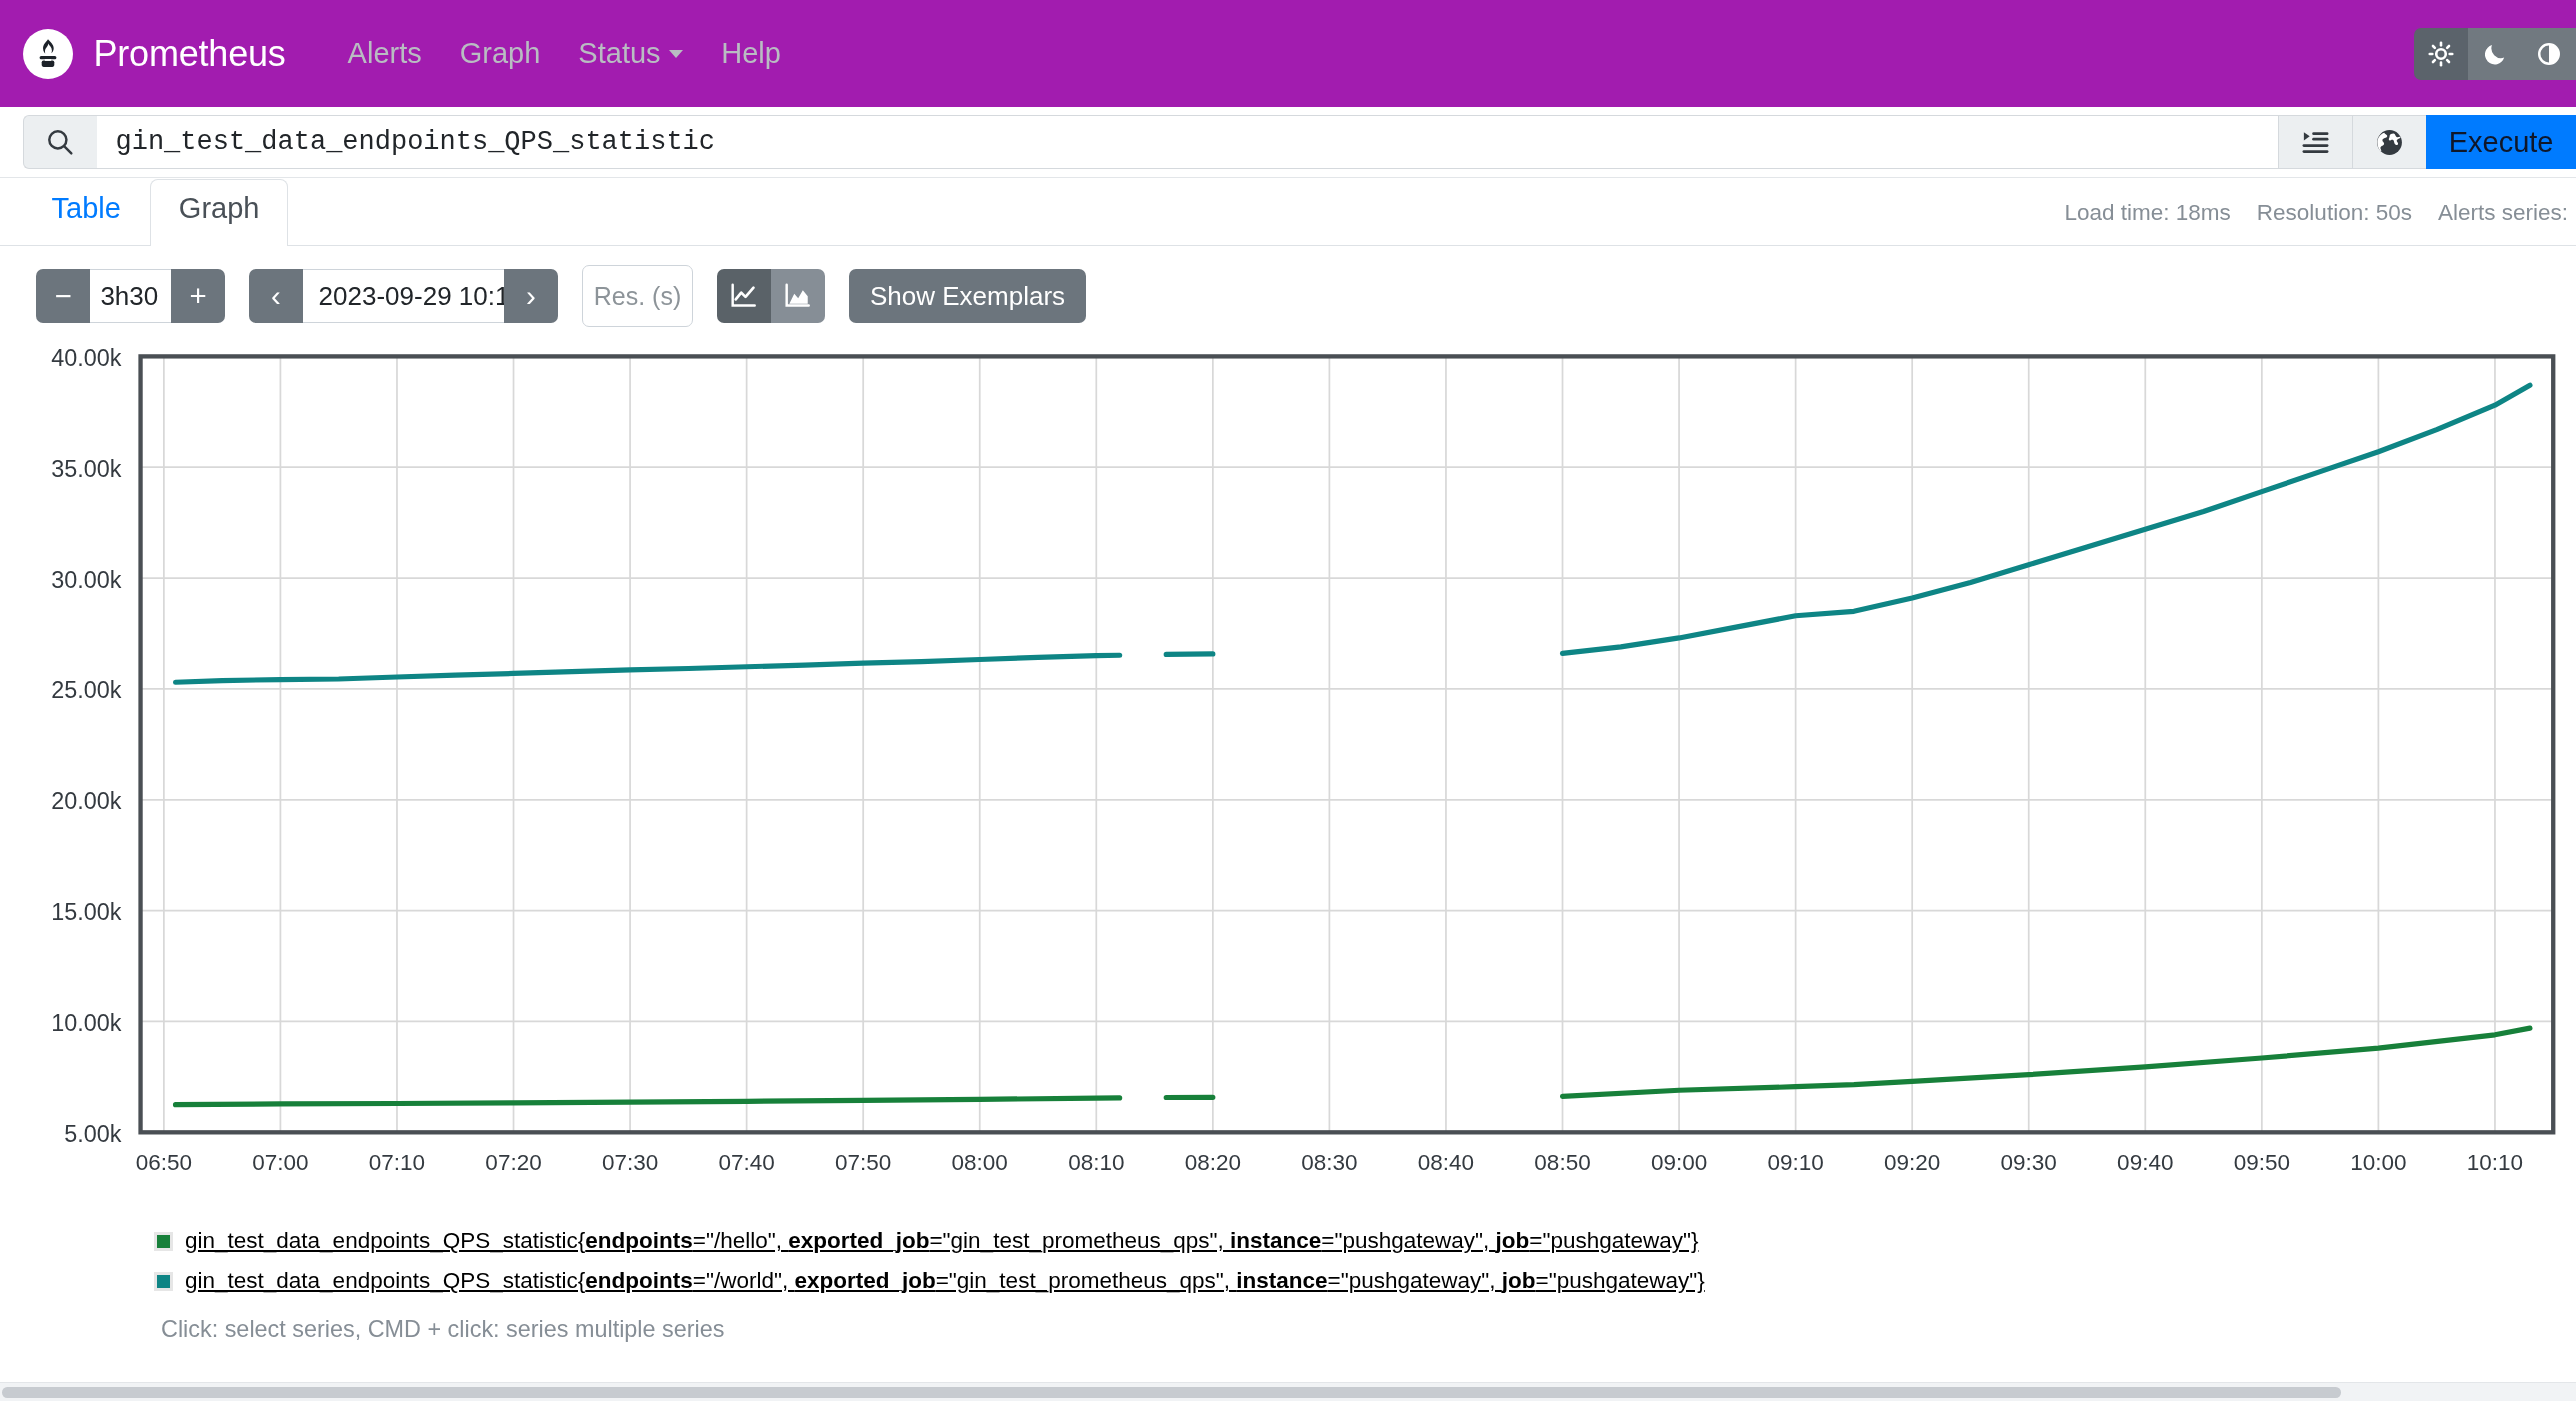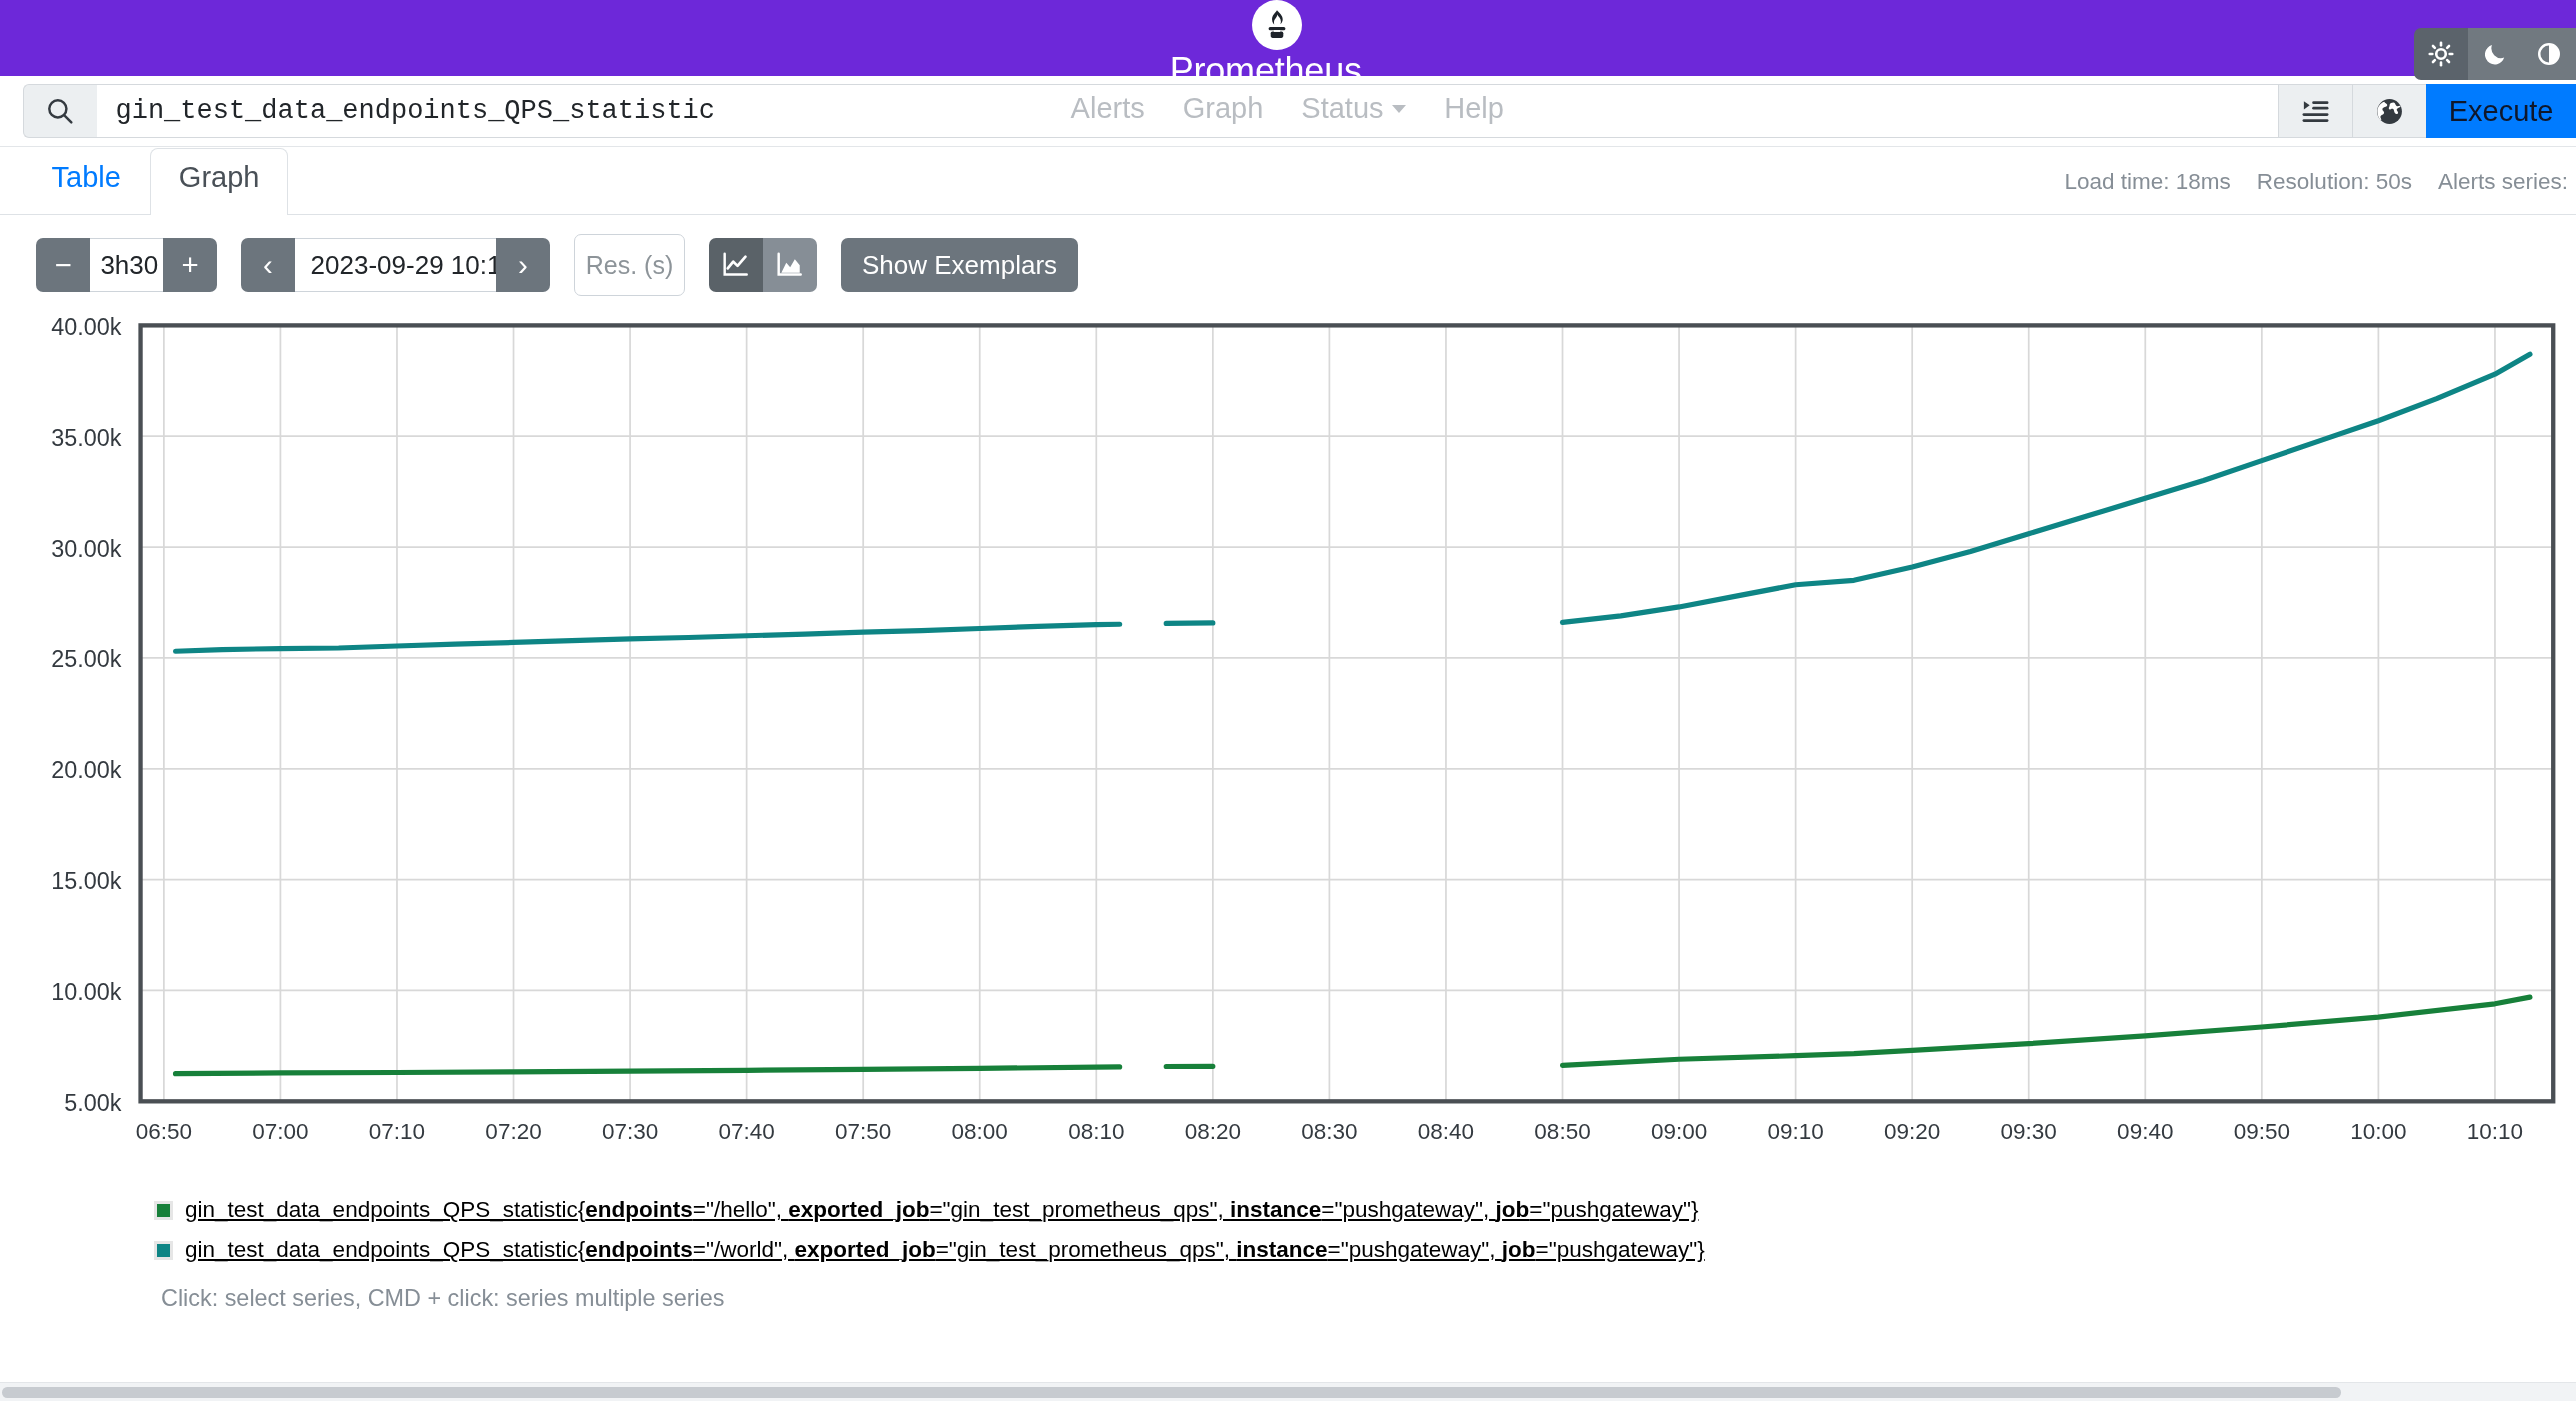--- a/index.html
+++ b/index.html
@@ -7,27 +7,26 @@
   body {
     width:2576px; height:1401px;
     font-family:"Liberation Sans", sans-serif;
     background:#ffffff;
     overflow:hidden;
     position:relative;
   }
 
   
   .navbar {
-    height:76px;
-    background:#6d28d9;
+    height:107px;
+    background:#a21caf;
     display:flex;
     align-items:center;
     padding:0 24px 0 22.5px;
     position:relative;
-    flex-direction:column;
   }
   .brand-logo {
     width:50px; height:50px;
     border-radius:50%;
     background:#ffffff;
     display:flex; align-items:center; justify-content:center;
     margin-right:21px;
     flex:0 0 auto;
   }
   .brand-title {
@@ -179,21 +178,21 @@
     border-top:0.9px solid #ced4da;
     border-bottom:0.9px solid #ced4da;
     font-size:26px;
     color:#212529;
     display:flex;align-items:center;
     padding:0 10.4px;
     height:54px;
     overflow:hidden;
     white-space:nowrap;
   }
-  .range-field { width:73px; }
+  .range-field { width:81px; }
   .time-field {
     width:201px;
     justify-content:space-between;
     padding:0 14px 0 15.6px;
   }
   .res-field {
     width:111px;
     height:62px;
     border:0.9px solid #ced4da;
     border-radius:7px;

